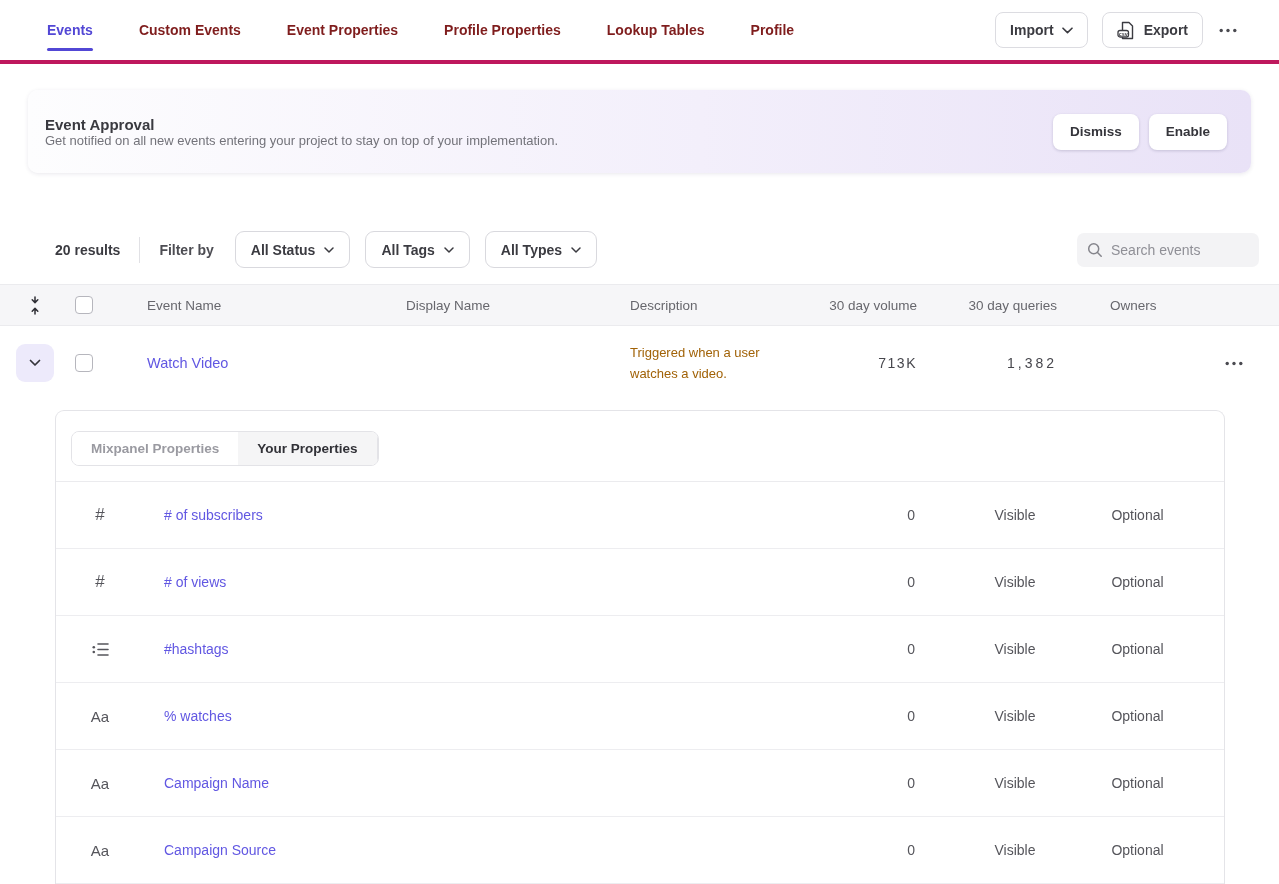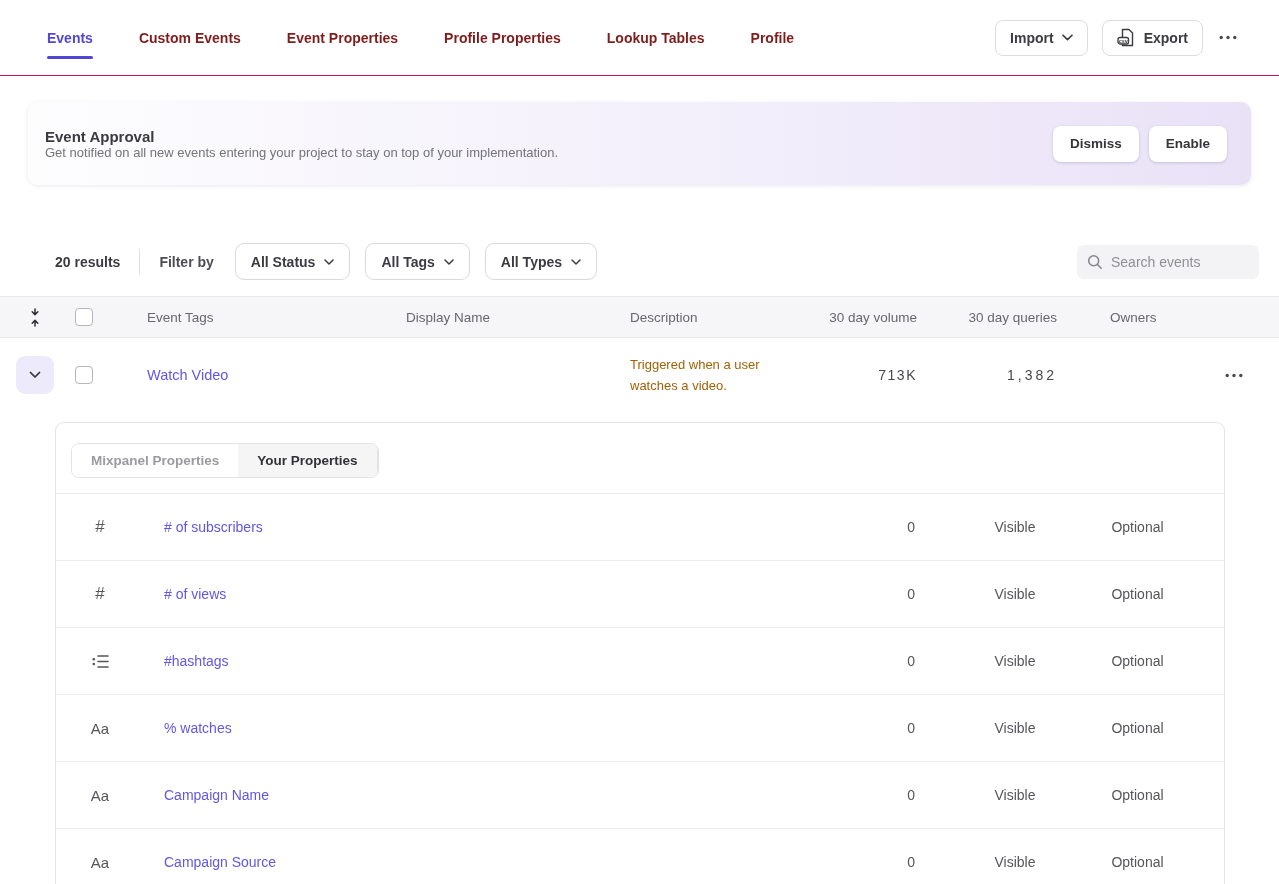--- a/index.html
+++ b/index.html
@@ -1,21 +1,21 @@
 <!DOCTYPE html>
 <html><head>
 <meta charset="utf-8">
 <style>
   * { margin:0; padding:0; box-sizing:border-box; }
   html,body { width:1279px; height:884px; overflow:hidden; background:#fff;
     font-family:"Liberation Sans","DejaVu Sans",sans-serif; color:#3b3b41; }
 
   
-  .topnav { height:76px; display:flex; align-items:center; justify-content:space-between;
-    border-bottom:1px solid #be185d; background:#fff; }
+  .topnav { height:64px; display:flex; align-items:center; justify-content:space-between;
+    border-bottom:4px solid #be185d; background:#fff; }
   .nav-tabs { display:flex; align-items:center; height:64px; padding-left:47px; gap:46px; }
   .nav-tab { position:relative; height:64px; display:flex; align-items:center;
     font-size:14px; font-weight:600; color:#7f1d1d; cursor:pointer; white-space:nowrap; }
   .nav-tab.active { color:#5247d5; }
   .nav-tab.active .tab-underline { position:absolute; left:0; right:0; bottom:11px;
     height:3px; border-radius:2px; background:#5247d5; }
   .nav-actions { display:flex; align-items:center; gap:14px; padding-right:40px;padding-left:10px; }
   .btn-outline { display:flex; align-items:center; gap:8px; height:36px; padding:0 14px;
     border:1px solid #dcdce1; border-radius:8px; background:#fff; font-size:14px;
     font-weight:600; color:#3b3b41; cursor:pointer; }
@@ -197,21 +197,21 @@
 <div class="tbl-grid tbl-header">
   <div class="cell-center">
     <svg width="14" height="19" viewBox="0 0 14 19">
       <path d="M7 1 V6.2 M4.2 3.8 L7 6.6 L9.8 3.8" fill="none" stroke="#2f2f35" stroke-width="1.5" stroke-linecap="round" stroke-linejoin="round"></path>
       <path d="M7 18 V12.8 M4.2 15.2 L7 12.4 L9.8 15.2" fill="none" stroke="#2f2f35" stroke-width="1.5" stroke-linecap="round" stroke-linejoin="round"></path>
     </svg>
   </div>
   <div class="cell-center">
       <div class="checkbox"></div>
     </div>
-  <div class="cell-indent">Event Tags</div>
+  <div class="cell-indent">Event Name</div>
   <div class="cell-indent">Display Name</div>
   <div class="cell-indent">Description</div>
   <div class="cell-right">30 day volume</div>
   <div class="cell-right">30 day queries</div>
   <div class="cell-owner">Owners</div>
   <div></div>
 </div>
 
 <div class="tbl-grid event-row">
   <div class="cell-center">

